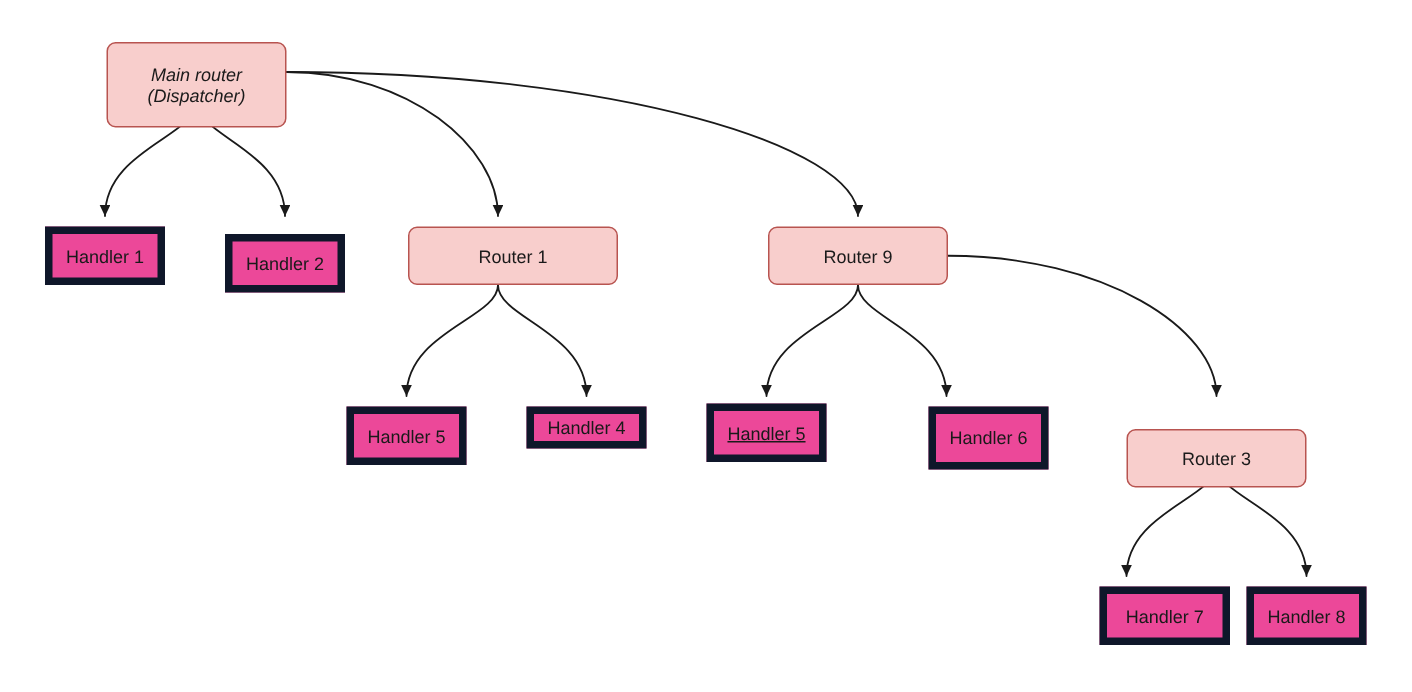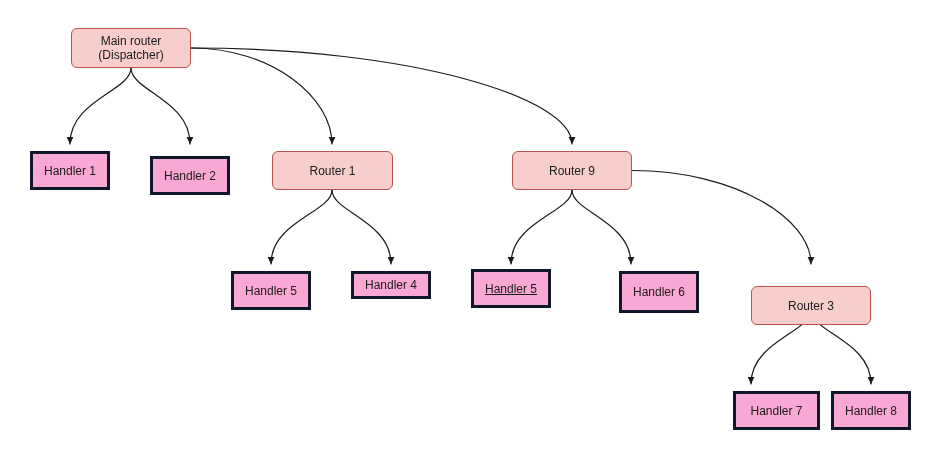--- a/index.html
+++ b/index.html
@@ -40,22 +40,22 @@
     font-family: "Liberation Sans", sans-serif;
     white-space: pre-line;
     user-select: none;
   }
   .node-router {
     background: #f8cecc;
     border: 1px solid #b85450;
     border-radius: 6px;
   }
   .node-handler {
-    background: #f9a8d4;
-    border: 3px solid #0f172a;
+    background: #ec4899;
+    border: 5px solid #0f172a;
     border-radius: 0px;
   }
   .edge-path {
     fill: none;
     stroke: #1a1a1a;
     stroke-width: 1.2;
     stroke-linecap: round;
   }
 </style>
 </head>
@@ -78,25 +78,25 @@
         <path class="edge-path" d="M 332 190 C 332 212.2, 391 221.07999999999998, 391 264" marker-end="url(#arrow-head)"></path>
         <path class="edge-path" d="M 572 190 C 572 212.2, 511 221.07999999999998, 511 264" marker-end="url(#arrow-head)"></path>
         <path class="edge-path" d="M 572 190 C 572 212.2, 631 221.07999999999998, 631 264" marker-end="url(#arrow-head)"></path>
         <path class="edge-path" d="M 632 170.5 C 735.8199999999999 170.5, 811 219.12, 811 264" marker-end="url(#arrow-head)"></path>
         <path class="edge-path" d="M 811 310 C 811 332.2, 751 341.08, 751 384" marker-end="url(#arrow-head)"></path>
         <path class="edge-path" d="M 811 310 C 811 332.2, 871 341.08, 871 384" marker-end="url(#arrow-head)"></path>
       </g>
   </svg>
 
   <div id="nodes-group">
-      <div class="node-box node-router" style="left: 71px; top: 28px; width: 120px; height: 40px;"><span>Main router
+      <div class="node-box node-router" style="left: 71px; top: 28px; width: 120px; height: 57px; font-style: italic;"><span>Main router
 (Dispatcher)</span></div>
       <div class="node-box node-handler" style="left: 30px; top: 151px; width: 80px; height: 39px;"><span>Handler 1</span></div>
       <div class="node-box node-handler" style="left: 150px; top: 156px; width: 80px; height: 39px; text-align: center;"><span>Handler 2</span></div>
-      <div class="node-box node-router" style="left: 272px; top: 151px; width: 121px; height: 39px; align-items: center;"><span>Router 1</span></div>
+      <div class="node-box node-router" style="left: 272px; top: 151px; width: 140px; height: 39px; align-items: center;"><span>Router 1</span></div>
       <div class="node-box node-router" style="left: 512px; top: 151px; width: 120px; height: 39px;"><span>Router 9</span></div>
       <div class="node-box node-handler" style="left: 231px; top: 271px; width: 80px; height: 39px;"><span>Handler 5</span></div>
       <div class="node-box node-handler" style="left: 351px; top: 271px; width: 80px; height: 28px;"><span>Handler 4</span></div>
       <div class="node-box node-handler" style="left: 471px; top: 269px; width: 80px; height: 39px; text-decoration: underline;"><span>Handler 5</span></div>
       <div class="node-box node-handler" style="left: 619px; top: 271px; width: 80px; height: 42px; justify-content: center;"><span>Handler 6</span></div>
       <div class="node-box node-router" style="left: 751px; top: 286px; width: 120px; height: 39px;"><span>Router 3</span></div>
       <div class="node-box node-handler" style="left: 733px; top: 391px; width: 87px; height: 39px;"><span>Handler 7</span></div>
       <div class="node-box node-handler" style="left: 831px; top: 391px; width: 80px; height: 39px;"><span>Handler 8</span></div>
     </div>
 

